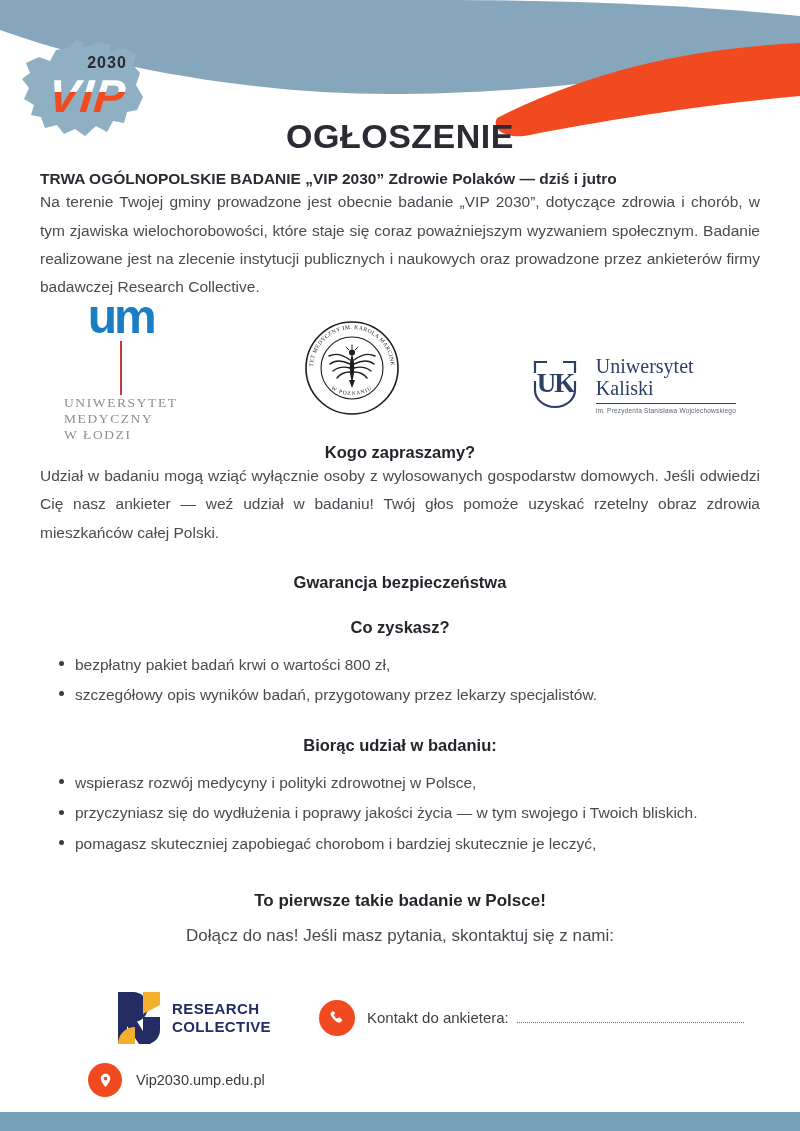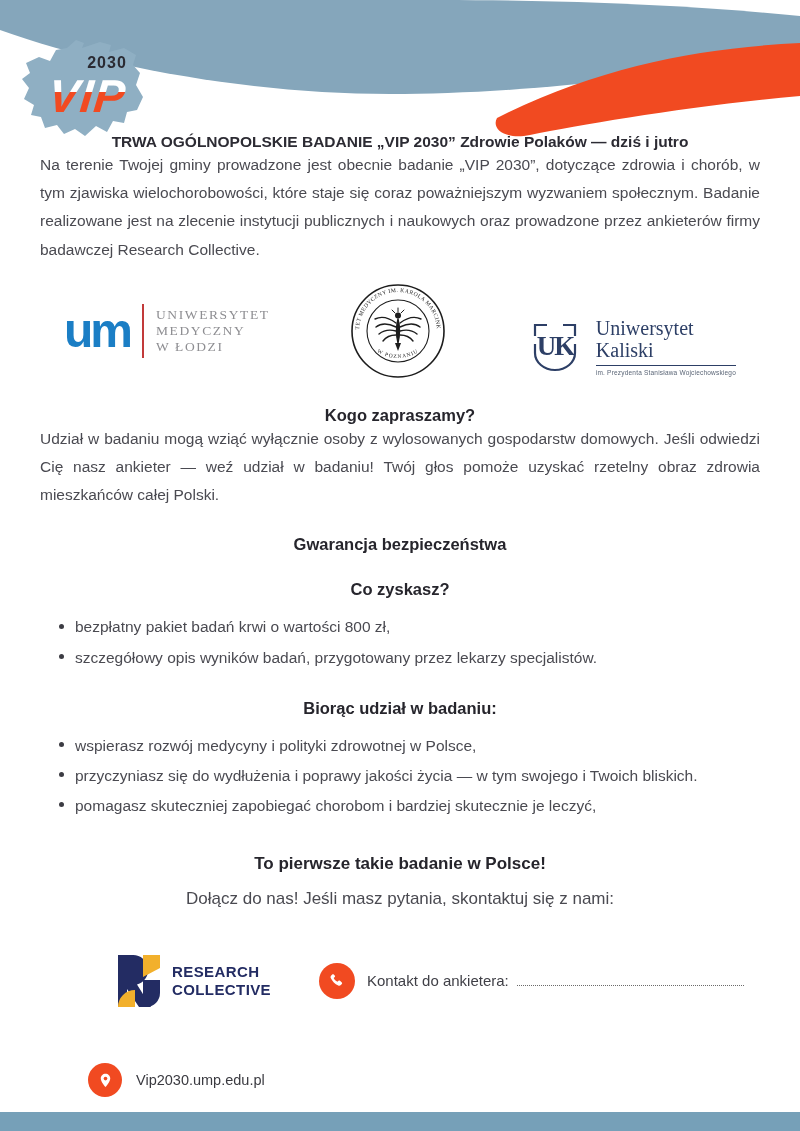--- a/index.html
+++ b/index.html
@@ -4,25 +4,25 @@
 <style>
   html,body{margin:0;padding:0;background:#fff;}
   .page{position:relative;width:800px;height:1131px;background:#fff;overflow:hidden;
         font-family:"Liberation Sans",sans-serif;}
   .deco-top{position:absolute;top:0;left:0;width:800px;height:180px;}
   .deco-top svg{display:block;}
   .vip-logo{position:absolute;top:32px;left:12px;width:152px;height:132px;}
 
   .content{position:relative;padding:118px 40px 0;}
   .title{font-size:34px;font-weight:800;letter-spacing:.5px;color:#2c2b33;text-align:center;line-height:1.1;}
-  .subtitle{margin-top:15px;font-size:15.5px;font-weight:700;color:#2c2b33;text-align:center;}
+  .subtitle{margin-top:15px;font-size:15.5px;font-weight:700;color:#2c2b33;}
   .para{margin:0 0 0;font-size:15.5px;line-height:1.82;color:#4a4a51;text-align:justify;}
 
   .logos-row{display:flex;align-items:center;justify-content:space-between;margin:18px 24px 0;height:98px;}
-  .um-logo{display:flex;align-items:center;}
+  .um-logo{display:flex;align-items:center;flex-direction:column;}
   .um-mark{font-size:48px;font-weight:800;color:#1b7ec5;letter-spacing:-3px;line-height:1;}
   .um-div{width:2px;height:54px;background:#c23a3a;margin:0 12px 0 12px;}
   .um-lines{font-family:"Liberation Serif",serif;color:#8e8e92;font-size:13.5px;line-height:16px;letter-spacing:1.6px;}
   .seal{width:96px;height:96px;}
   .uk-logo{display:flex;align-items:center;gap:12px;margin-top:32px;}
   .uk-names{font-family:"Liberation Serif",serif;color:#2d3f66;font-size:20px;line-height:22px;}
   .uk-rule{height:1px;background:#2d3f66;margin:4px 0 3px;}
   .uk-sub{font-size:6.5px;color:#5a6576;letter-spacing:.2px;}
 
   .section-h{margin:26px 0 0;font-size:16.5px;font-weight:700;color:#26252c;text-align:center;}
@@ -68,20 +68,21 @@
           <stop offset="1" stop-color="#f14a21"></stop>
         </linearGradient>
       </defs>
       <path d="M55,16 L64,8 L72,11 L70,16 L79,13 L88,10 L99,13 L97,20 L112,16 L124,23 L121,33 L128,41 L124,53 L131,65 L125,78 L115,80 L112,91 L101,89 L95,100 L84,94 L73,104 L63,97 L52,102 L45,93 L33,96 L29,85 L19,83 L22,73 L12,67 L17,56 L10,47 L18,41 L14,31 L27,25 L38,29 L44,18 Z" fill="#8fafc3"></path>
       <text x="95" y="36" text-anchor="middle" font-family="Liberation Sans, sans-serif" font-size="16" font-weight="800" letter-spacing="1" fill="#2b2b33">2030</text>
       <text x="82" y="80" text-anchor="middle" font-family="Liberation Sans, sans-serif" font-size="46" font-weight="900" font-style="italic" letter-spacing="1" fill="url(#vipGrad)" transform="skewX(-6)">VIP</text>
     </svg>
   </div>
 
   <div class="content">
+    <div class="title">OGŁOSZENIE</div>
     <div class="subtitle">TRWA OGÓLNOPOLSKIE BADANIE „VIP 2030” Zdrowie Polaków — dziś i jutro</div>
     <p class="para">Na terenie Twojej gminy prowadzone jest obecnie badanie „VIP 2030”, dotyczące zdrowia i chorób, w tym zjawiska wielochorobowości, które staje się coraz poważniejszym wyzwaniem społecznym. Badanie realizowane jest na zlecenie instytucji publicznych i naukowych oraz prowadzone przez ankieterów firmy badawczej Research Collective.</p>
 
     <div class="logos-row">
 
       <div class="um-logo">
         <div class="um-mark">um</div>
         <div class="um-div"></div>
         <div class="um-lines">
           <div>UNIWERSYTET</div>

